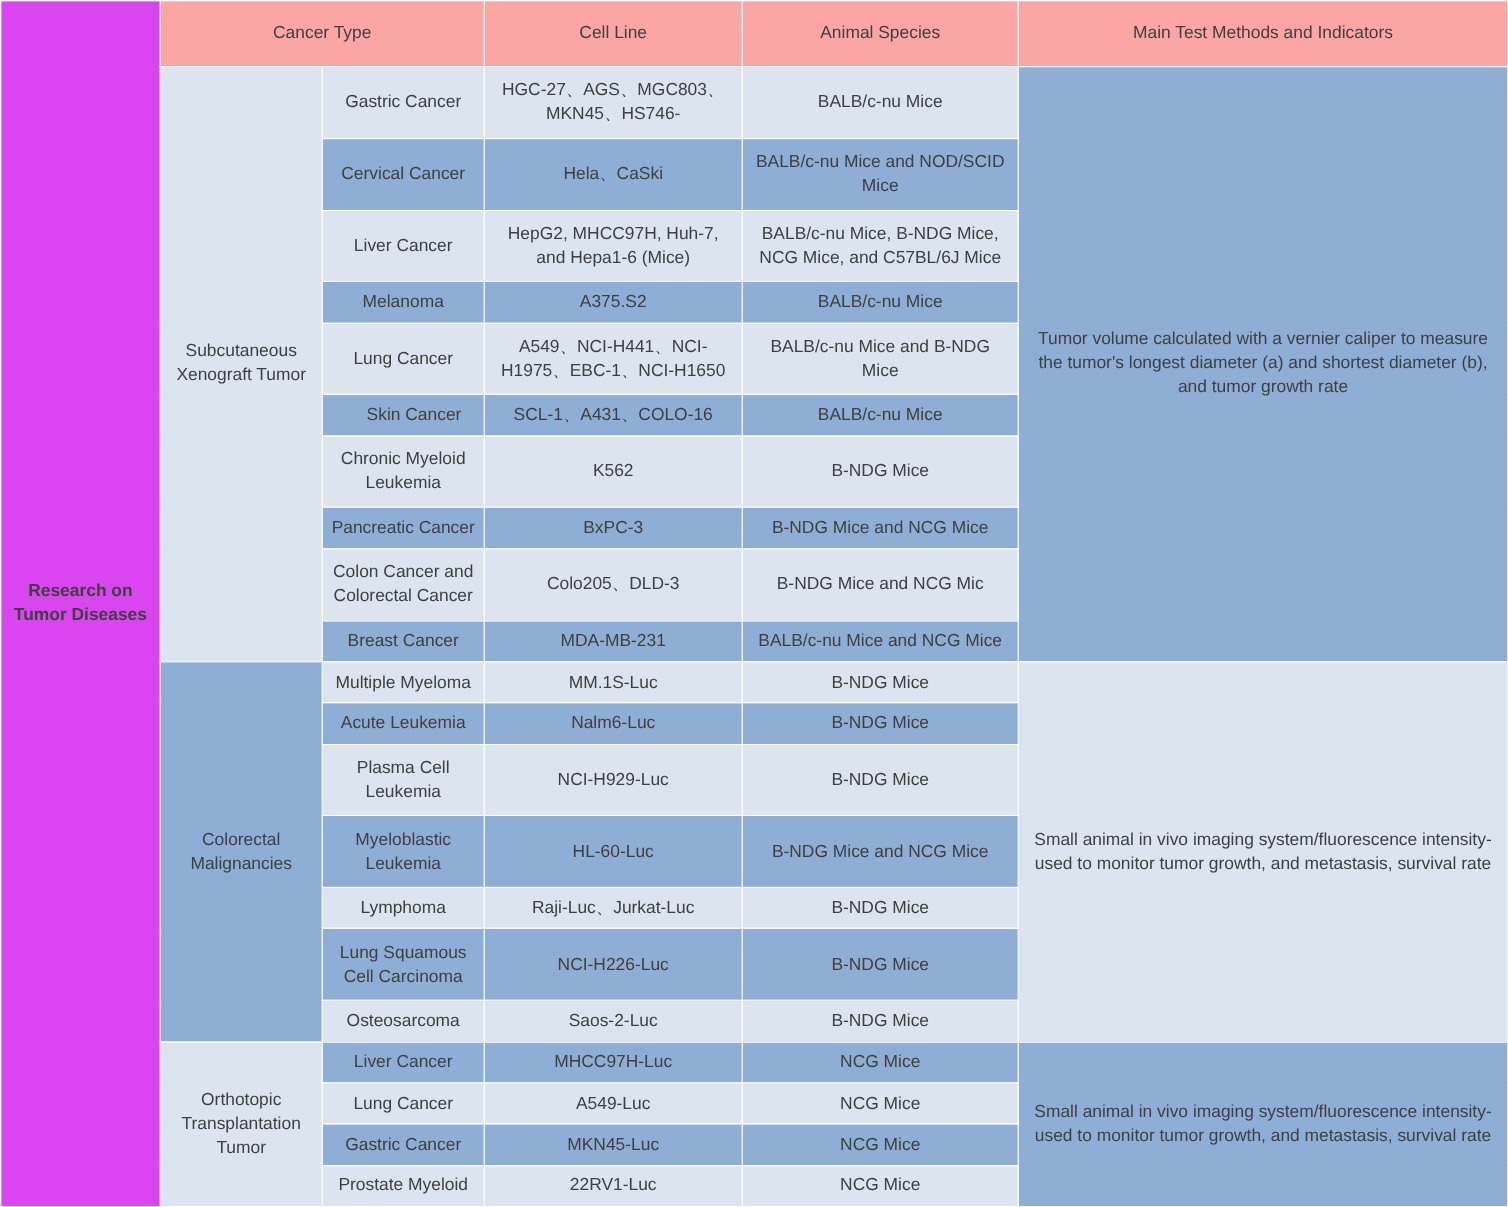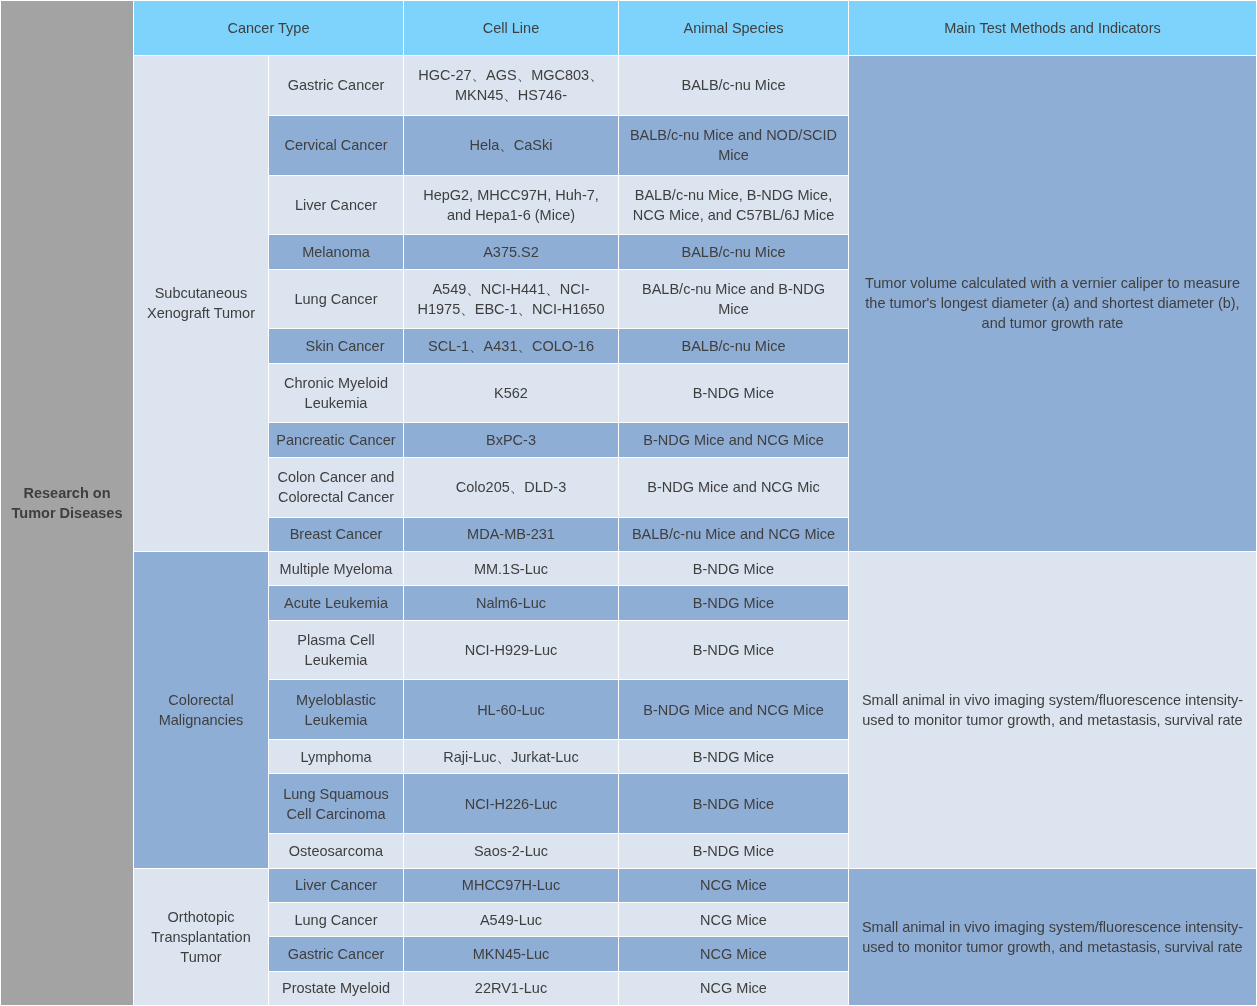--- a/index.html
+++ b/index.html
@@ -30,29 +30,29 @@
     border: 1px solid #ffffff;
     color: #3F3F3F;
     font-size: 14.5px;
     line-height: 1.38;
     word-wrap: break-word;
     overflow-wrap: break-word;
     white-space: normal;
   }
   
   td.hdr {
-    background: #7dd3fc;
+    background: #fca5a5;
     color: #ffffff;
     font-size: 15.5px;
     border-color: #ffffff;
     border-bottom: 1px solid #2E527F;
   }
   
   td.spine {
-    background: #a3a3a3;
+    background: #d946ef;
     color: #ffffff;
     font-size: 14.5px;
     font-weight: bold;
     text-align: center;
     border-left: 1px solid #ffffff;
     border-top: 1px solid #ffffff;
     border-bottom: 1px solid #ffffff;
     border-right: 1px solid #ffffff;
   }
   

